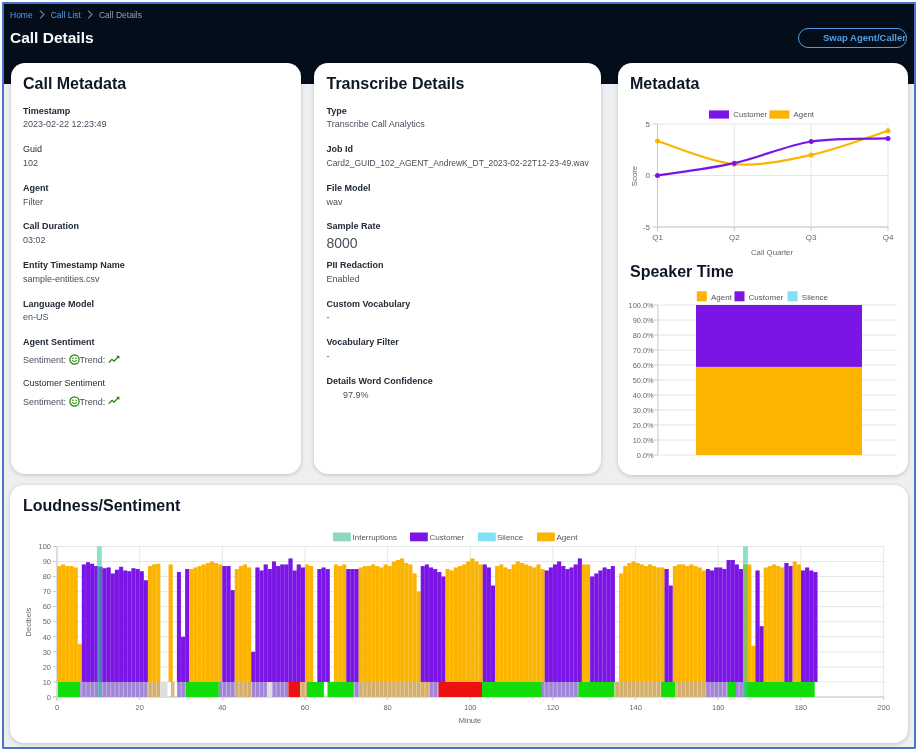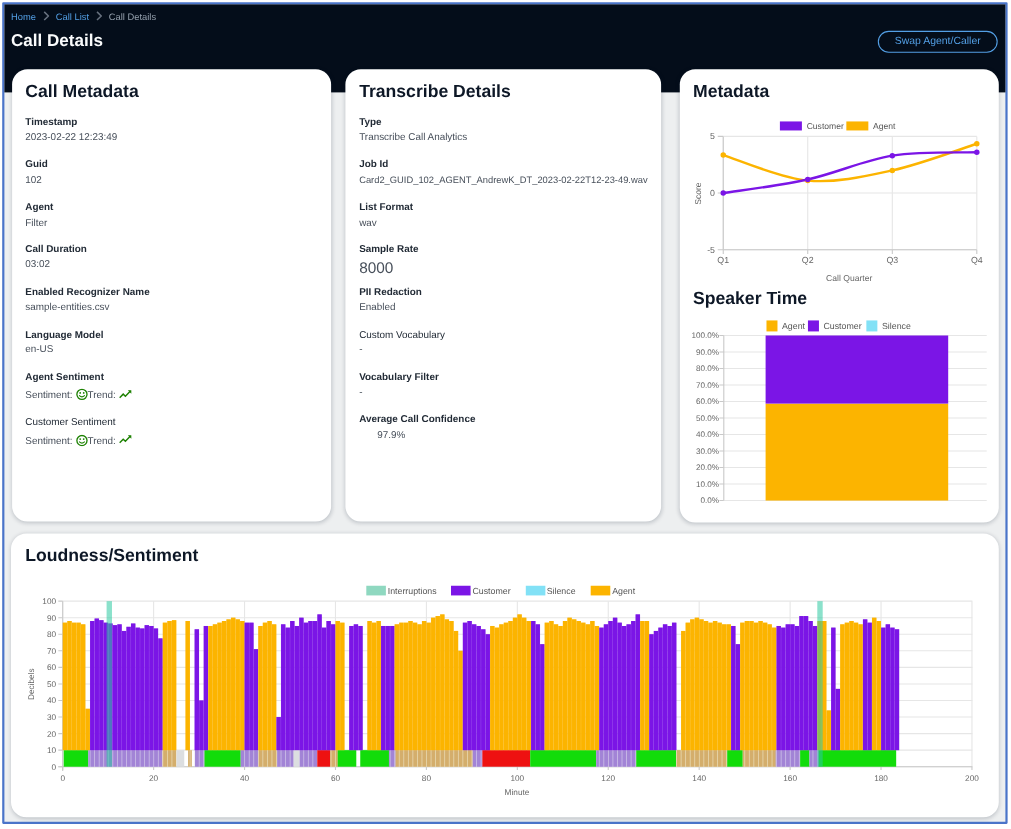--- a/index.html
+++ b/index.html
@@ -12,42 +12,42 @@
 <div class="abs" style="left:4px;top:4px;width:909.5px;height:80px;background:#040d1a"></div>
 
 <div class="abs" style="left:10px;top:8.5px;height:12px;font-size:8.5px;font-weight:400;white-space:nowrap;line-height:12px">
 <span style="color:#539fe5">Home</span><svg width="6" height="9" viewBox="0 0 6 9" style="margin:0 6px;vertical-align:-1px">
       <path d="M1.2 0.8 L5 4.5 L1.2 8.2" fill="none" stroke="#67707e" stroke-width="1.4"></path>
     </svg><span style="color:#539fe5">Call List</span><svg width="6" height="9" viewBox="0 0 6 9" style="margin:0 6px;vertical-align:-1px">
       <path d="M1.2 0.8 L5 4.5 L1.2 8.2" fill="none" stroke="#67707e" stroke-width="1.4"></path>
     </svg><span style="color:#95a0ad">Call Details</span>
 </div>
 <div class="abs" style="left:10px;top:28.5px;font-size:15.5px;font-weight:700;color:#fafbfc;line-height:1.2">Call Details</div>
-<div class="abs" style="left:798px;top:28px;width:109px;height:20px;border:1.5px solid #539fe5;border-radius:10px;color:#539fe5;font-size:9.5px;font-weight:400;text-align:center;line-height:17.5px;white-space:nowrap">Swap Agent/Caller</div>
+<div class="abs" style="left:798px;top:28px;width:109px;height:20px;border:1.5px solid #539fe5;border-radius:10px;color:#539fe5;font-size:9.5px;font-weight:700;text-align:right;line-height:17.5px;white-space:nowrap">Swap Agent/Caller</div>
 
 <div class="card" style="left:10.5px;top:62.5px;width:290px;height:411px"></div>
 <div class="card" style="left:314px;top:62.5px;width:287px;height:411px"></div>
 <div class="card" style="left:617.5px;top:62.5px;width:290.5px;height:412px"></div>
 <div class="card" style="left:10px;top:485px;width:898px;height:258px"></div>
 
 <div class="ctitle" style="left:23px;top:75.5px">Call Metadata</div>
 <div class="ctitle" style="left:326.5px;top:75.5px">Transcribe Details</div>
 <div class="ctitle" style="left:630px;top:75.5px">Metadata</div>
 <div class="ctitle" style="left:630px;top:263.5px">Speaker Time</div>
 <div class="ctitle" style="left:23px;top:498px">Loudness/Sentiment</div>
 
 <div style="position:absolute;left:23px;top:105.5px;font-size:9px;font-weight:700;color:#222b36">Timestamp</div>
 <div style="position:absolute;left:23px;top:119.3px;font-size:9px;color:#474f5a">2023-02-22 12:23:49</div>
-<div style="position:absolute;left:23px;top:144.1px;font-size:9px;font-weight:700;color:#222b36">Guid</div>
+<div style="position:absolute;left:23px;top:144.1px;font-size:9px;font-weight:400;color:#222b36">Guid</div>
 <div style="position:absolute;left:23px;top:157.9px;font-size:9px;color:#474f5a">102</div>
 <div style="position:absolute;left:23px;top:182.7px;font-size:9px;font-weight:700;color:#222b36">Agent</div>
 <div style="position:absolute;left:23px;top:196.5px;font-size:9px;color:#474f5a">Filter</div>
 <div style="position:absolute;left:23px;top:221.3px;font-size:9px;font-weight:700;color:#222b36">Call Duration</div>
 <div style="position:absolute;left:23px;top:235.10000000000002px;font-size:9px;color:#474f5a">03:02</div>
-<div style="position:absolute;left:23px;top:259.9px;font-size:9px;font-weight:700;color:#222b36">Enabled Recognizer Name</div>
+<div style="position:absolute;left:23px;top:259.9px;font-size:9px;font-weight:700;color:#222b36">Entity Timestamp Name</div>
 <div style="position:absolute;left:23px;top:273.7px;font-size:9px;color:#474f5a">sample-entities.csv</div>
 <div style="position:absolute;left:23px;top:298.5px;font-size:9px;font-weight:700;color:#222b36">Language Model</div>
 <div style="position:absolute;left:23px;top:312.3px;font-size:9px;color:#474f5a">en-US</div>
 <div class="abs" style="left:23px;top:337.1px;font-size:9px;font-weight:700;color:#222b36">Agent Sentiment</div>
 <div class="abs" style="left:23px;top:349.2px;white-space:nowrap"><span style="font-size:9px;color:#474f5a">Sentiment: </span><svg width="11" height="11" viewBox="0 0 11 11" style="vertical-align:-2px">
       <circle cx="5.5" cy="5.5" r="4.6" fill="none" stroke="#1d8102" stroke-width="1.2"></circle>
       <circle cx="3.9" cy="4.2" r="0.8" fill="#1d8102"></circle>
       <circle cx="7.1" cy="4.2" r="0.8" fill="#1d8102"></circle>
       <path d="M3.2 6.7 Q5.5 8.9 7.8 6.7" fill="none" stroke="#1d8102" stroke-width="1" stroke-linecap="round"></path>
     </svg><span style="font-size:9px;color:#474f5a">Trend: </span><svg width="12" height="9" viewBox="0 0 12 9" style="vertical-align:-0.5px">
@@ -62,31 +62,31 @@
       <path d="M3.2 6.7 Q5.5 8.9 7.8 6.7" fill="none" stroke="#1d8102" stroke-width="1" stroke-linecap="round"></path>
     </svg><span style="font-size:9px;color:#474f5a">Trend: </span><svg width="12" height="9" viewBox="0 0 12 9" style="vertical-align:-0.5px">
       <path d="M0.8 7.6 L4 4.3 L6 6.2 L10.6 1.4" fill="none" stroke="#1d8102" stroke-width="1.3"></path>
       <path d="M8.2 0.7 L11.4 0.7 L11.4 3.9 Z" fill="#1d8102"></path>
     </svg></div>
 
 <div style="position:absolute;left:326.5px;top:105.5px;font-size:9px;font-weight:700;color:#222b36">Type</div>
 <div style="position:absolute;left:326.5px;top:119.3px;font-size:9px;color:#474f5a">Transcribe Call Analytics</div>
 <div style="position:absolute;left:326.5px;top:144.1px;font-size:9px;font-weight:700;color:#222b36">Job Id</div>
 <div style="position:absolute;left:326.5px;top:157.9px;font-size:9px;color:#474f5a"><span style="font-size:8.5px">Card2_GUID_102_AGENT_AndrewK_DT_2023-02-22T12-23-49.wav</span></div>
-<div style="position:absolute;left:326.5px;top:182.7px;font-size:9px;font-weight:700;color:#222b36">List Format</div>
+<div style="position:absolute;left:326.5px;top:182.7px;font-size:9px;font-weight:700;color:#222b36">File Model</div>
 <div style="position:absolute;left:326.5px;top:196.5px;font-size:9px;color:#474f5a">wav</div>
 <div style="position:absolute;left:326.5px;top:221.3px;font-size:9px;font-weight:700;color:#222b36">Sample Rate</div>
 <div style="position:absolute;left:326.5px;top:235.10000000000002px;font-size:14px;color:#474f5a">8000</div>
 <div style="position:absolute;left:326.5px;top:259.9px;font-size:9px;font-weight:700;color:#222b36">PII Redaction</div>
 <div style="position:absolute;left:326.5px;top:273.7px;font-size:9px;color:#474f5a">Enabled</div>
-<div style="position:absolute;left:326.5px;top:298.5px;font-size:9px;font-weight:400;color:#222b36">Custom Vocabulary</div>
+<div style="position:absolute;left:326.5px;top:298.5px;font-size:9px;font-weight:700;color:#222b36">Custom Vocabulary</div>
 <div style="position:absolute;left:326.5px;top:312.3px;font-size:9px;color:#474f5a">-</div>
 <div style="position:absolute;left:326.5px;top:337.1px;font-size:9px;font-weight:700;color:#222b36">Vocabulary Filter</div>
 <div style="position:absolute;left:326.5px;top:350.90000000000003px;font-size:9px;color:#474f5a">-</div>
-<div style="position:absolute;left:326.5px;top:375.7px;font-size:9px;font-weight:700;color:#222b36">Average Call Confidence</div>
+<div style="position:absolute;left:326.5px;top:375.7px;font-size:9px;font-weight:700;color:#222b36">Details Word Confidence</div>
 <div style="position:absolute;left:343px;top:389.5px;font-size:9px;color:#474f5a">97.9%</div>
 
 <svg style="position:absolute;left:617px;top:100px" width="295" height="160" viewBox="0 0 295 160">
 <rect x="92" y="10.4" width="20" height="8.2" fill="#7b15e6"></rect>
 <text x="116.3" y="17.3" font-family="Liberation Sans" font-size="7.8" fill="#555">Customer</text>
 <rect x="152.4" y="10.4" width="20" height="8.2" fill="#fcb400"></rect>
 <text x="176.6" y="17.3" font-family="Liberation Sans" font-size="7.8" fill="#555">Agent</text>
 <line x1="40.5" y1="24.0" x2="271" y2="24.0" stroke="#e6e6e6"></line>
 <line x1="40.5" y1="75.5" x2="271" y2="75.5" stroke="#e6e6e6"></line>
 <line x1="40.5" y1="127.0" x2="271" y2="127.0" stroke="#e6e6e6"></line>

